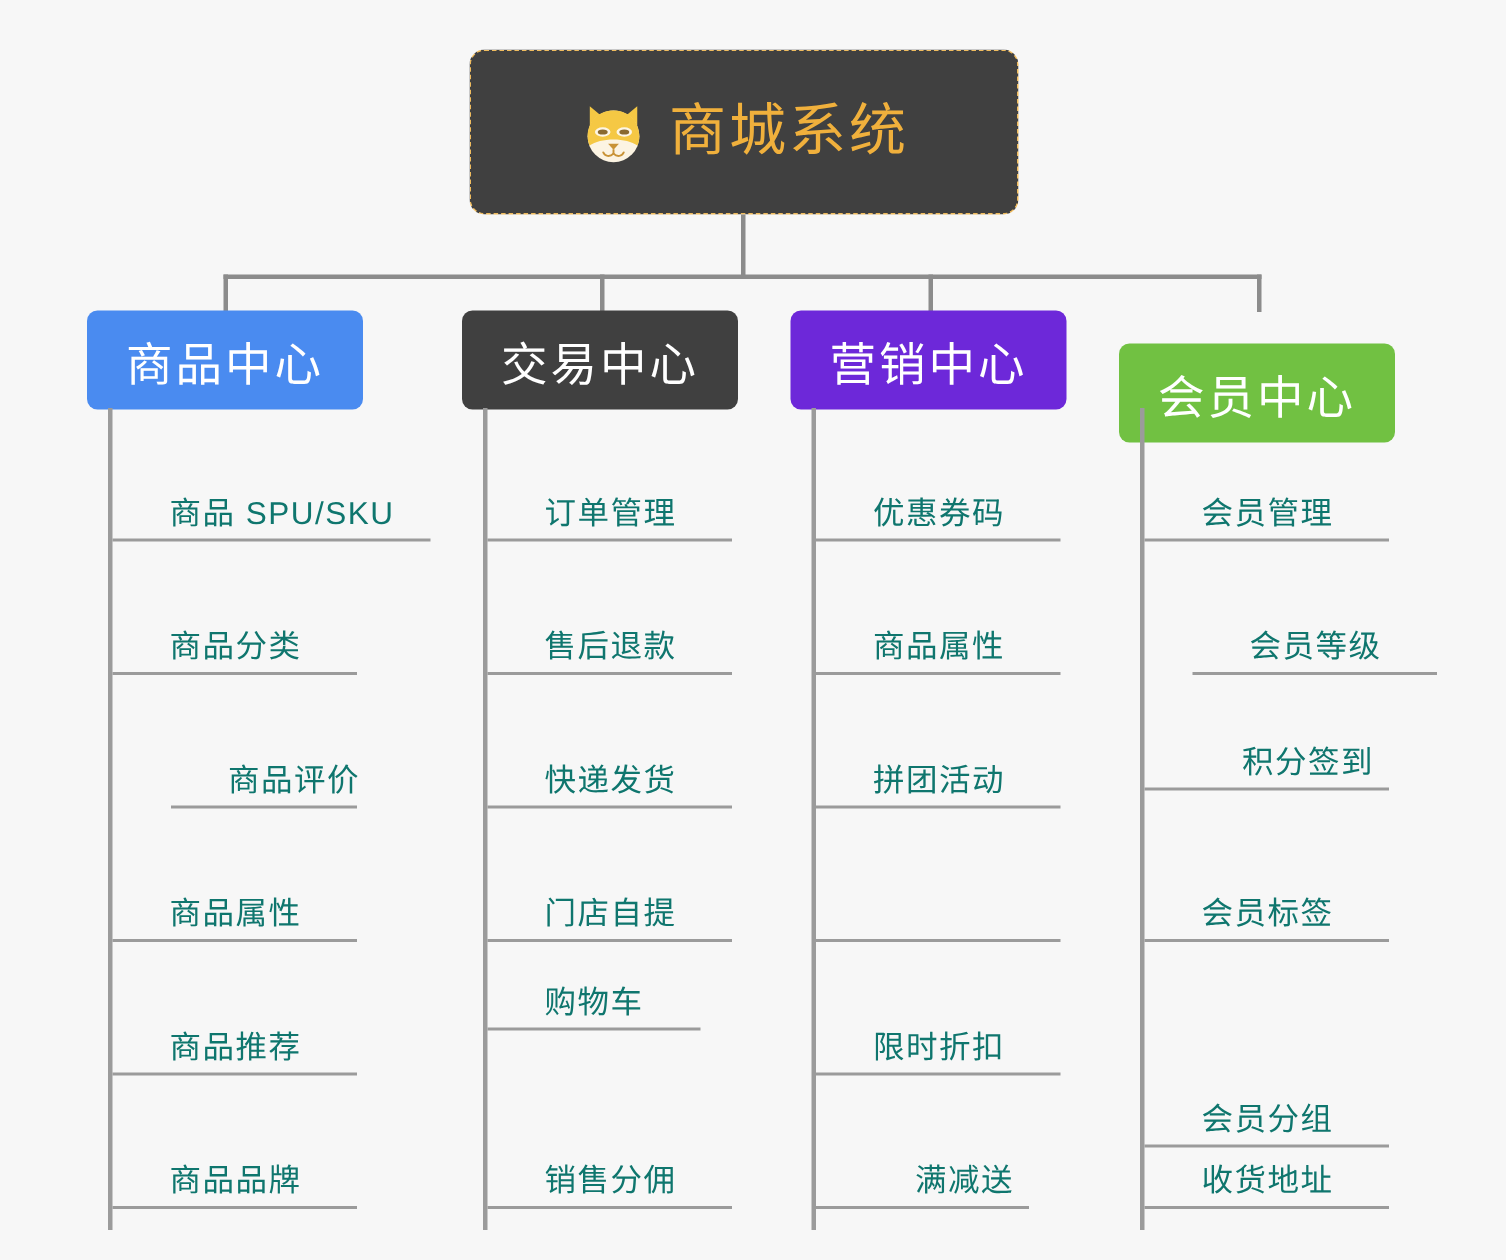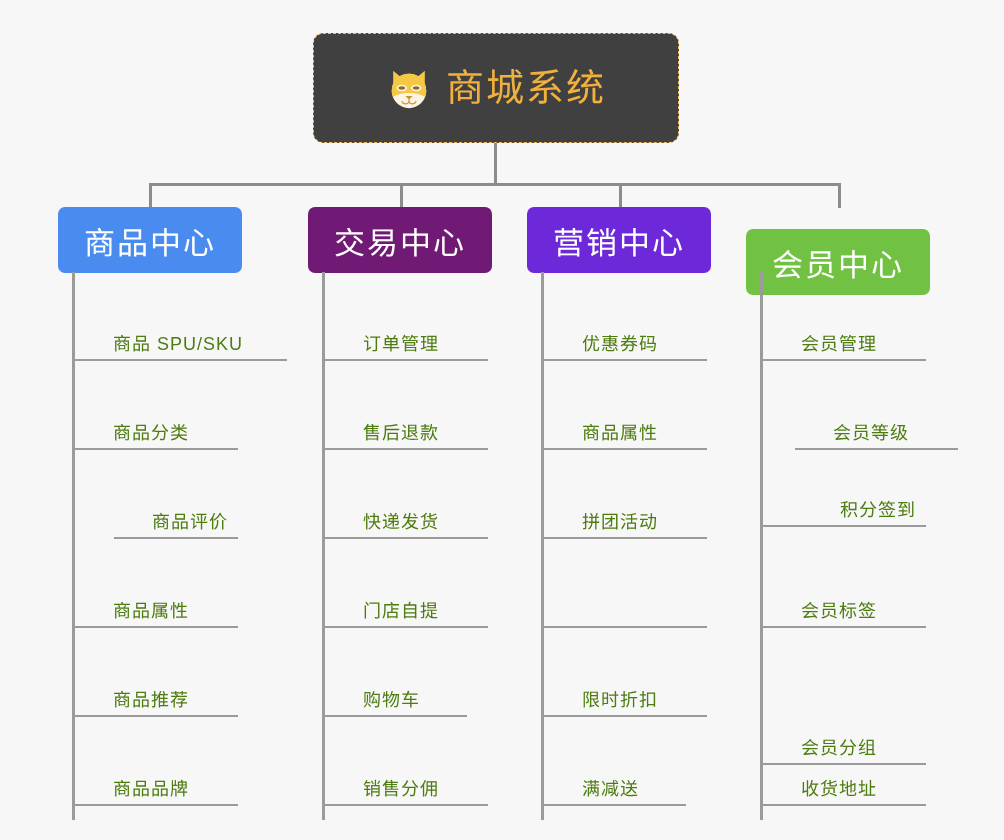--- a/index.html
+++ b/index.html
@@ -92,22 +92,22 @@
   .leaf {
     position: absolute;
     left: 3px;
     height: 89px;
     display: flex;
     flex-direction: column;
     justify-content: flex-end;
     box-sizing: border-box;
   }
   .leaf-label {
-    font-size: 18px;
-    color: #4d7c0f;
+    font-size: 21px;
+    color: #0f766e;
     letter-spacing: 1px;
     white-space: nowrap;
     padding: 0 10px 6px 38px;
     line-height: 1;
   }
   .leaf-underline {
     height: 2px;
     background: #9b9b9b;
     width: 100%;
   }
@@ -140,21 +140,21 @@
   <div class="conn conn-h" style="left: 149px; top: 183px; width: 692px; background: rgb(140, 140, 140);"></div>
 
   <div class="conn conn-v" style="left: 149px; top: 183px; height: 25px; background: rgb(140, 140, 140);"></div>
   <div class="conn conn-v" style="left: 400px; top: 183px; height: 25px; background: rgb(140, 140, 140);"></div>
   <div class="conn conn-v" style="left: 619px; top: 183px; height: 25px; background: rgb(140, 140, 140);"></div>
   <div class="conn conn-v" style="left: 838px; top: 183px; height: 25px; background: rgb(140, 140, 140);"></div>
 
   <div class="cat-box" style="left: 58px; top: 207px; width: 184px; background: rgb(74, 139, 240);">
     <span>商品中心</span>
   </div>
-  <div class="cat-box" style="left: 308px; top: 207px; width: 184px; background: #701a75;">
+  <div class="cat-box" style="left: 308px; top: 207px; width: 184px; background: #404040;">
     <span>交易中心</span>
   </div>
   <div class="cat-box" style="left: 527px; top: 207px; width: 184px; background: #6d28d9;">
     <span>营销中心</span>
   </div>
   <div class="cat-box" style="left: 746px; top: 207px; width: 184px; background: rgb(113, 193, 66); margin-top: 22px;">
     <span>会员中心</span>
   </div>
 
   <div class="branch" style="left:72px;">
@@ -196,21 +196,21 @@
         <div class="leaf-underline"></div>
       </div>
     <div class="leaf" style="top: 178px; width: 163px;">
         <span class="leaf-label">快递发货</span>
         <div class="leaf-underline"></div>
       </div>
     <div class="leaf" style="top: 267px; width: 163px;">
         <span class="leaf-label">门店自提</span>
         <div class="leaf-underline"></div>
       </div>
-    <div class="leaf" style="top: 356px; width: 142px;">
+    <div class="leaf" style="top: 356px; width: 142px; justify-content: center;">
         <span class="leaf-label">购物车</span>
         <div class="leaf-underline"></div>
       </div>
     <div class="leaf" style="top: 445px; width: 163px;">
         <span class="leaf-label">销售分佣</span>
         <div class="leaf-underline"></div>
       </div>
   </div>
 
   <div class="branch" style="left:541px;">
@@ -227,21 +227,21 @@
         <span class="leaf-label">拼团活动</span>
         <div class="leaf-underline"></div>
       </div>
     <div class="leaf" style="top: 267px; width: 163px;">
         <div class="leaf-underline"></div>
       </div>
     <div class="leaf" style="top: 356px; width: 163px;">
         <span class="leaf-label">限时折扣</span>
         <div class="leaf-underline"></div>
       </div>
-    <div class="leaf" style="top: 445px; width: 142px;">
+    <div class="leaf" style="top: 445px; width: 142px; align-items: flex-end;">
         <span class="leaf-label">满减送</span>
         <div class="leaf-underline"></div>
       </div>
   </div>
 
   <div class="branch" style="left:760px;">
     <div class="branch-trunk"></div>
     <div class="leaf" style="top: 0px; width: 163px;">
         <span class="leaf-label">会员管理</span>
         <div class="leaf-underline"></div>

